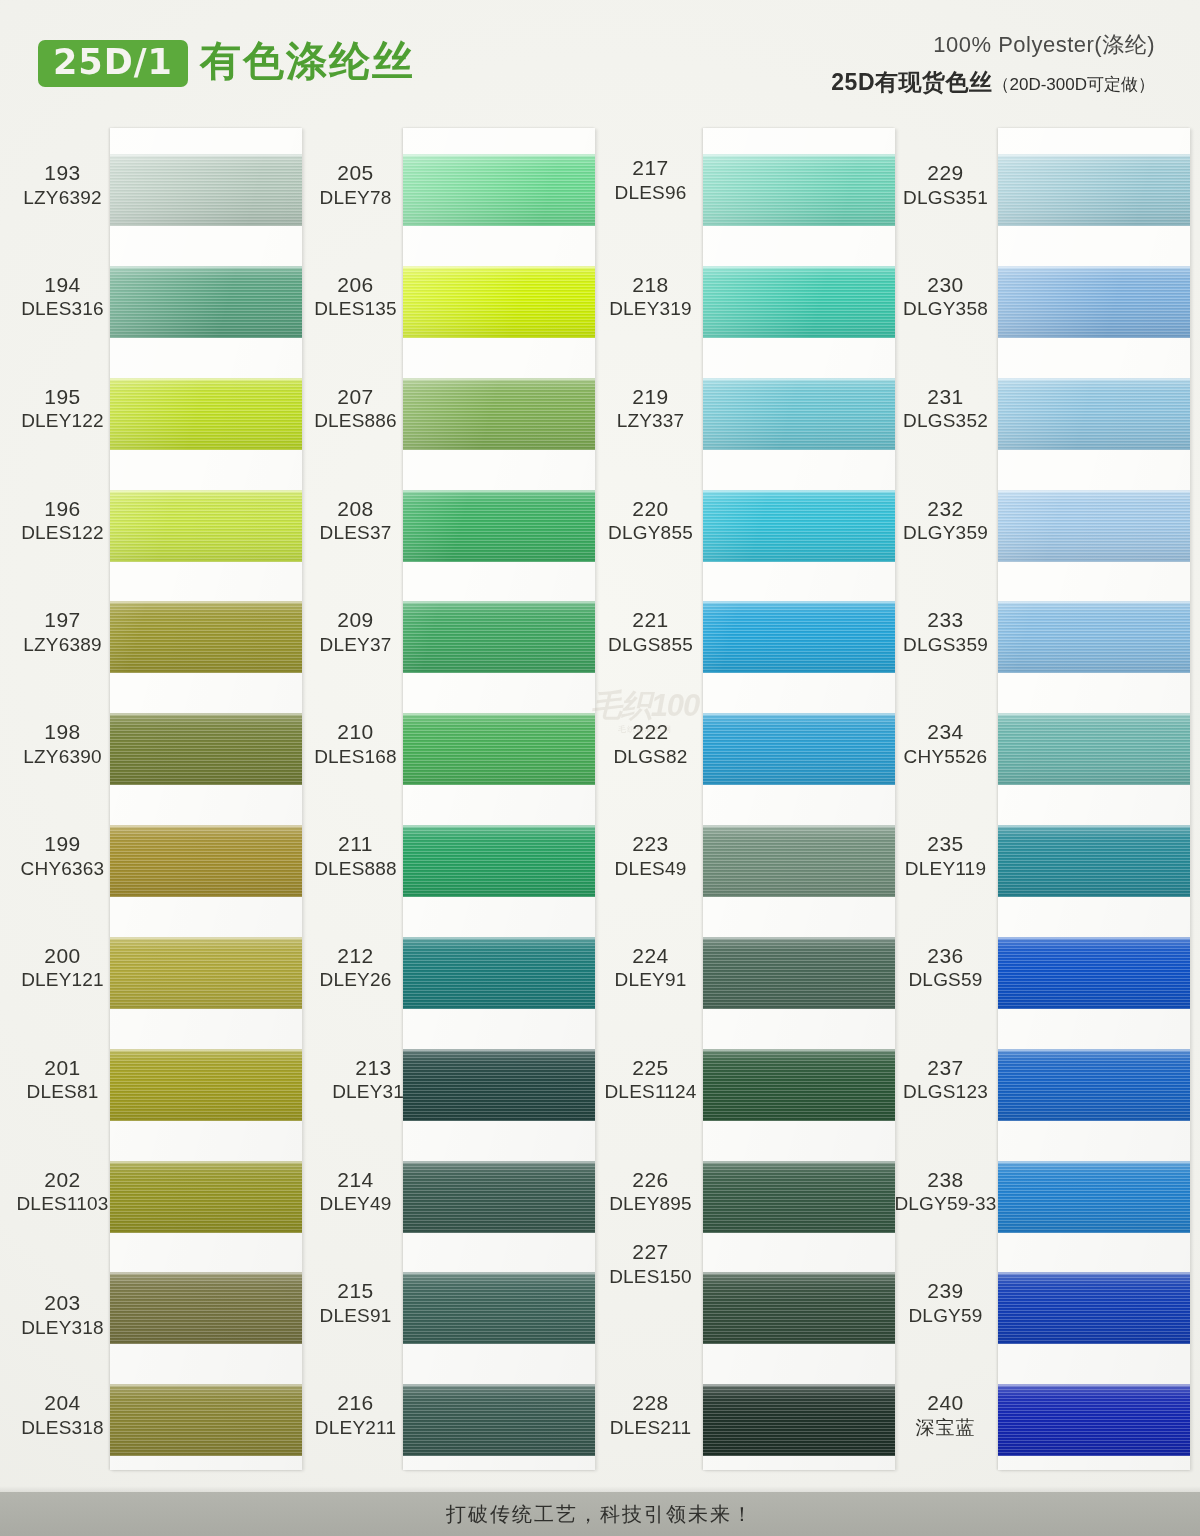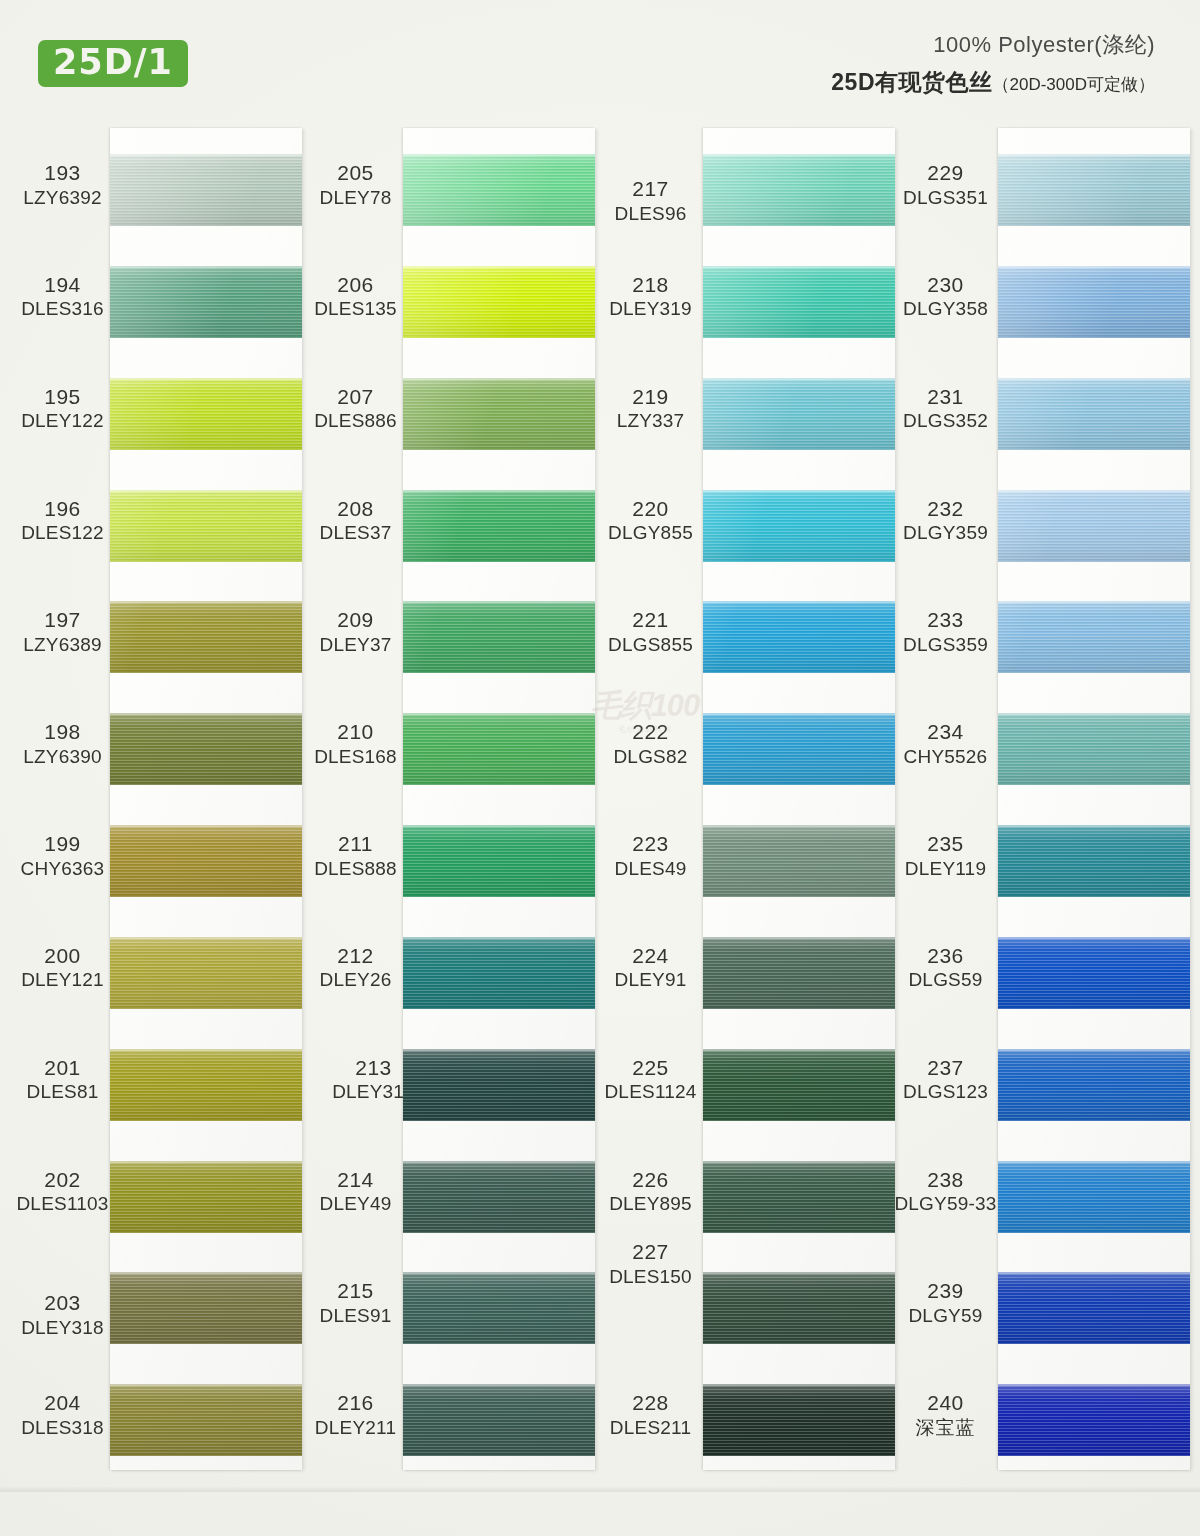--- a/index.html
+++ b/index.html
@@ -230,20 +230,21 @@
     background: linear-gradient(180deg, rgba(0,0,0,0) 0%, rgba(0,0,0,0.07) 100%);
   }
 </style>
 </head>
 <body>
 
 <div class="page">
 
   <div class="header">
     <div class="brand-tag">25D/1</div>
+    <div class="brand-title">有色涤纶丝</div>
     <div class="spec">
       <div class="spec-line1">100% Polyester(涤纶)</div>
       <div class="spec-line2">
         <span>25D有现货色丝</span><span class="paren">（20D-300D可定做）</span>
       </div>
     </div>
   </div>
 
   <div class="columns">
     <div class="column col-0">
@@ -469,21 +470,21 @@
           </div>
           <div class="swatch" style="top: 1256.17px; height: 72px; background: rgb(59, 93, 84);">
             <div class="fiber" style="background-image: repeating-linear-gradient(0deg, rgba(255, 255, 255, 0.22) 0px, rgba(255, 255, 255, 0.22) 1px, rgba(255, 255, 255, 0) 1px, rgba(255, 255, 255, 0) 2px, rgba(0, 0, 0, 0.06) 2px, rgba(0, 0, 0, 0.06) 3px);"></div>
             <div class="edge"></div>
             <div class="sheen"></div>
           </div>
         </div>
     </div>
     <div class="column col-2">
       <div class="labels">
-          <div class="label" style="top: 48px;">
+          <div class="label" style="top: 27px;">
             <div class="num">217</div>
             <div class="code">DLES96</div>
           </div>
           <div class="label" style="top: 143.833px;">
             <div class="num">218</div>
             <div class="code">DLEY319</div>
           </div>
           <div class="label" style="top: 255.667px;">
             <div class="num">219</div>
             <div class="code">LZY337</div>
@@ -703,14 +704,17 @@
         </div>
     </div>
   </div>
 
   <div class="watermark">
     <div class="wm-main">毛织100</div>
     <div class="wm-sub">毛织新材料网</div>
   </div>
 
   <div class="footer-shadow"></div>
+  <div class="footer">
+    <div class="footer-text">打破传统工艺，科技引领未来！</div>
+  </div>
 
 </div>
 
 </body></html>

